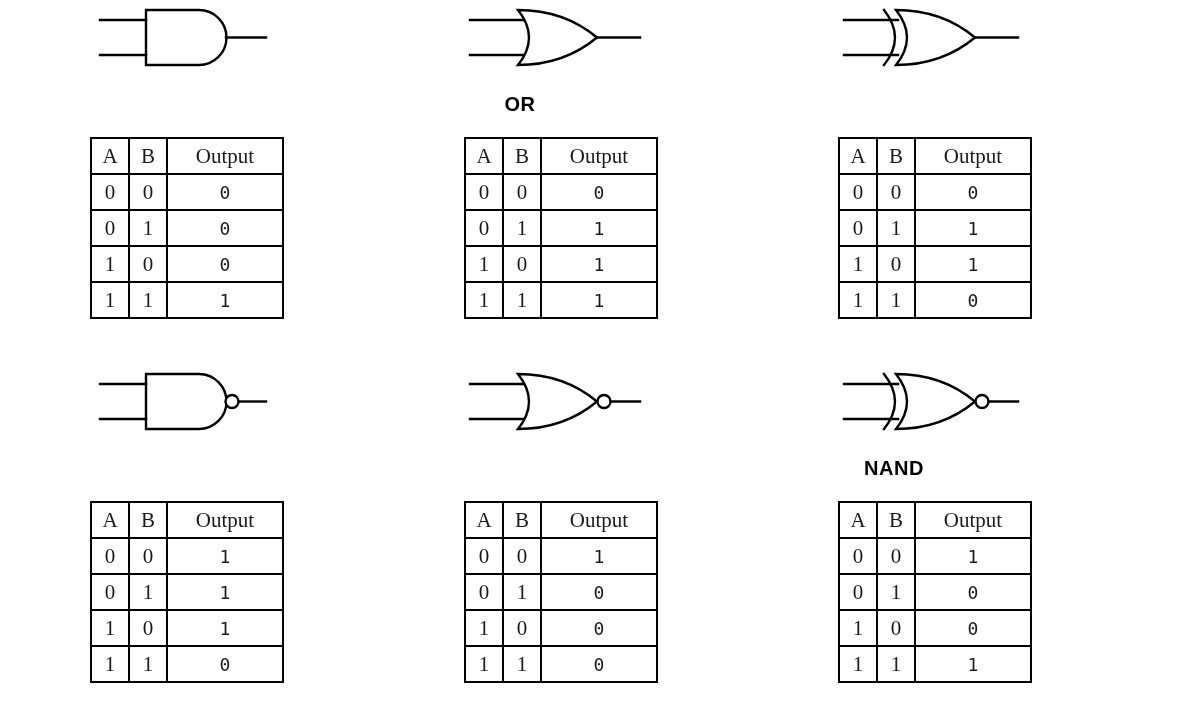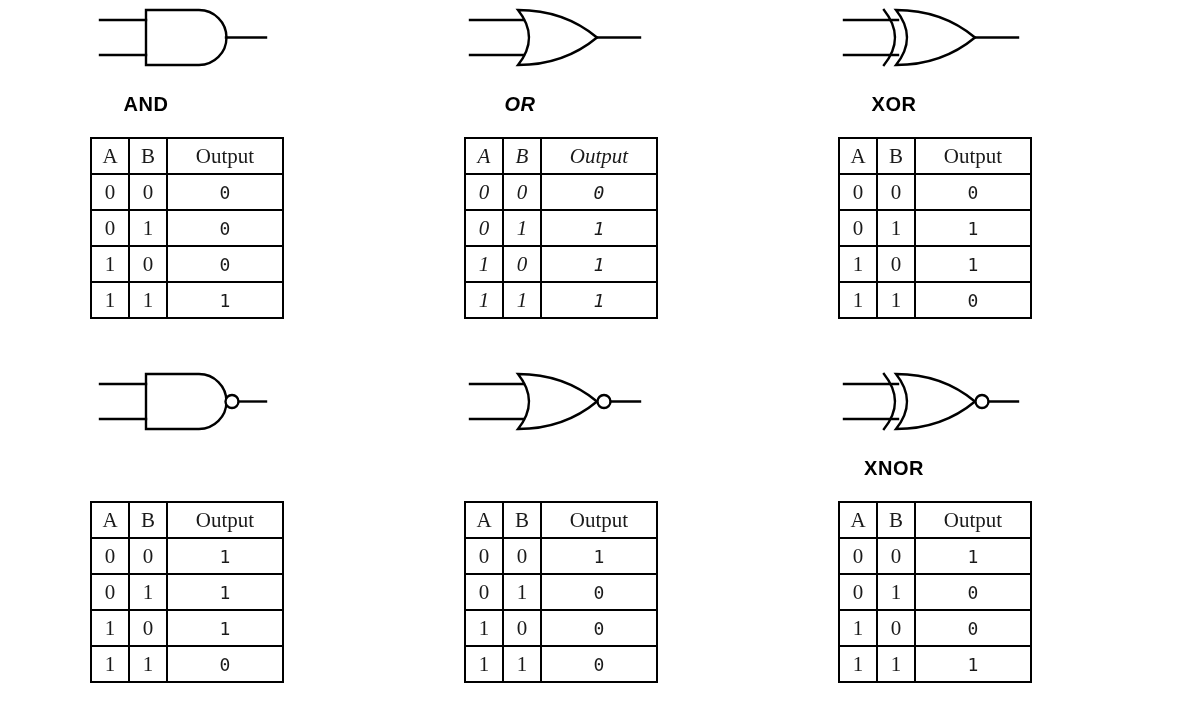--- a/index.html
+++ b/index.html
@@ -90,60 +90,59 @@
     <div class="gate-symbol">
       <svg width="374" height="82" viewBox="0 0 374 82" xmlns="http://www.w3.org/2000/svg">
         <g fill="none" stroke="#000000" stroke-width="2.4" stroke-linecap="square">
           <line x1="100" y1="20" x2="146" y2="20"></line>
           <line x1="100" y1="55" x2="146" y2="55"></line>
           <path d="M146,10 L146,65 L199,65 A27.5,27.5 0 0 0 199,10 Z"></path>
           <line x1="226" y1="37.5" x2="266" y2="37.5"></line>
         </g>
       </svg>
     </div>
-    <div class="gate-label">AND</div>
-    <table class="truth-table">
-      <colgroup>
-          <col class="col-a">
-          <col class="col-b">
-          <col class="col-out">
-        </colgroup>
-      <thead>
-        <tr>
-          <th>A</th>
-          <th>B</th>
-          <th>Output</th>
-        </tr>
-      </thead>
-      <tbody>
-        <tr>
-          <td class="ab">0</td>
-          <td class="ab">0</td>
-          <td class="out">0</td>
-        </tr>
-        <tr>
-          <td class="ab">0</td>
-          <td class="ab">1</td>
-          <td class="out">0</td>
-        </tr>
-        <tr>
-          <td class="ab">1</td>
-          <td class="ab">0</td>
-          <td class="out">0</td>
-        </tr>
-        <tr>
-          <td class="ab">1</td>
-          <td class="ab">1</td>
-          <td class="out">1</td>
-        </tr>
-      </tbody>
-    </table>
-  </div>
-
-  <div class="gate-cell" style="left:374px; top:0px;font-style:italic;">
+    <table class="truth-table">
+      <colgroup>
+          <col class="col-a">
+          <col class="col-b">
+          <col class="col-out">
+        </colgroup>
+      <thead>
+        <tr>
+          <th>A</th>
+          <th>B</th>
+          <th>Output</th>
+        </tr>
+      </thead>
+      <tbody>
+        <tr>
+          <td class="ab">0</td>
+          <td class="ab">0</td>
+          <td class="out">0</td>
+        </tr>
+        <tr>
+          <td class="ab">0</td>
+          <td class="ab">1</td>
+          <td class="out">0</td>
+        </tr>
+        <tr>
+          <td class="ab">1</td>
+          <td class="ab">0</td>
+          <td class="out">0</td>
+        </tr>
+        <tr>
+          <td class="ab">1</td>
+          <td class="ab">1</td>
+          <td class="out">1</td>
+        </tr>
+      </tbody>
+    </table>
+  </div>
+
+  <div class="gate-cell" style="left:374px; top:0px;">
     <div class="gate-symbol">
       <svg width="374" height="82" viewBox="0 0 374 82" xmlns="http://www.w3.org/2000/svg">
         <g fill="none" stroke="#000000" stroke-width="2.4" stroke-linecap="square">
           <line x1="96" y1="20" x2="150" y2="20"></line>
           <line x1="96" y1="55" x2="150" y2="55"></line>
           <path d="M144,10 Q166,37.5 144,65 Q190,65 223,37.5 Q190,10 144,10 Z"></path>
           <line x1="223" y1="37.5" x2="266" y2="37.5"></line>
         </g>
       </svg>
     </div>
@@ -191,21 +190,20 @@
       <svg width="374" height="82" viewBox="0 0 374 82" xmlns="http://www.w3.org/2000/svg">
         <g fill="none" stroke="#000000" stroke-width="2.4" stroke-linecap="square">
           <line x1="96" y1="20" x2="150" y2="20"></line>
           <line x1="96" y1="55" x2="150" y2="55"></line>
           <path d="M136,10 Q158,37.5 136,65"></path>
           <path d="M148,10 Q170,37.5 148,65 Q194,65 227,37.5 Q194,10 148,10 Z"></path>
           <line x1="227" y1="37.5" x2="270" y2="37.5"></line>
         </g>
       </svg>
     </div>
-    <div class="gate-label">XOR</div>
     <table class="truth-table">
       <colgroup>
           <col class="col-a">
           <col class="col-b">
           <col class="col-out">
         </colgroup>
       <thead>
         <tr>
           <th>A</th>
           <th>B</th>
@@ -343,21 +341,21 @@
         <g fill="none" stroke="#000000" stroke-width="2.4" stroke-linecap="square">
           <line x1="96" y1="20" x2="150" y2="20"></line>
           <line x1="96" y1="55" x2="150" y2="55"></line>
           <path d="M136,10 Q158,37.5 136,65"></path>
           <path d="M148,10 Q170,37.5 148,65 Q194,65 227,37.5 Q194,10 148,10 Z"></path>
           <circle cx="234" cy="37.5" r="6.5" fill="#ffffff"></circle>
           <line x1="241" y1="37.5" x2="270" y2="37.5"></line>
         </g>
       </svg>
     </div>
-    <div class="gate-label">XNOR</div>
+    <div class="gate-label">NAND</div>
     <table class="truth-table">
       <colgroup>
           <col class="col-a">
           <col class="col-b">
           <col class="col-out">
         </colgroup>
       <thead>
         <tr>
           <th>A</th>
           <th>B</th>

